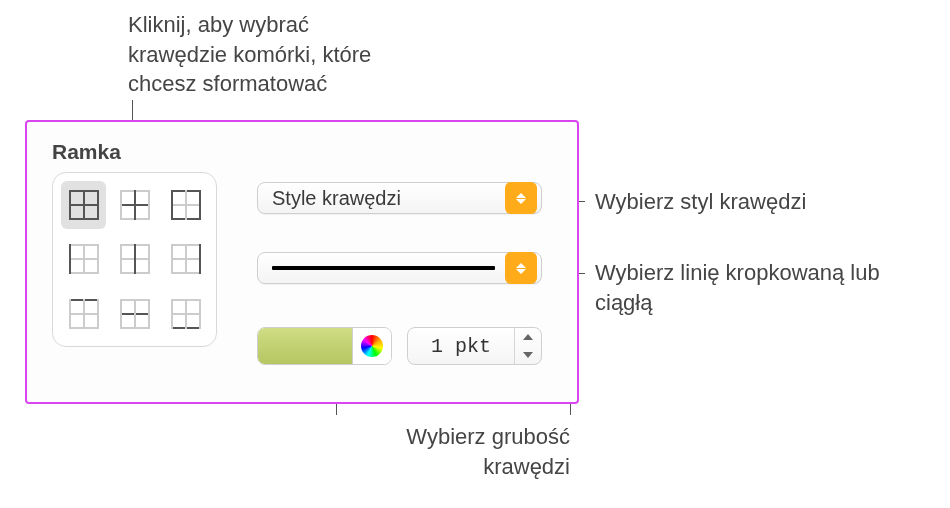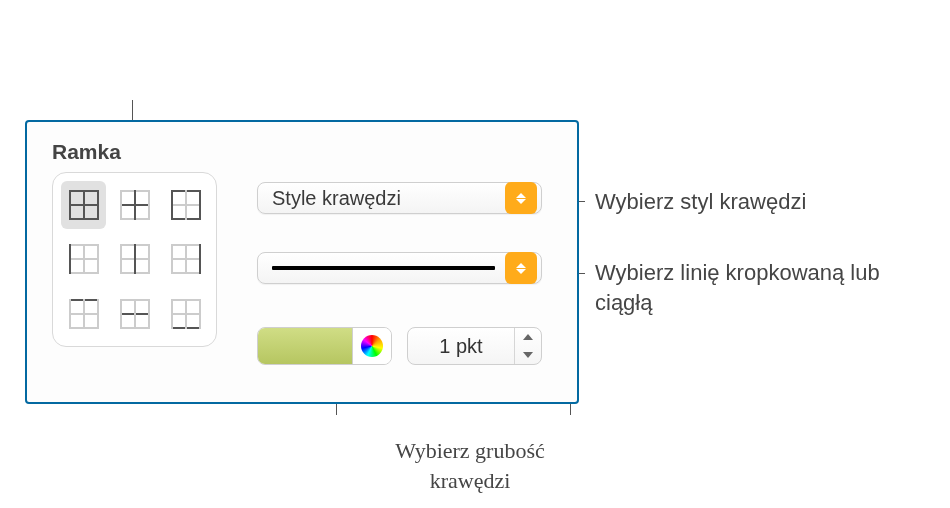--- a/index.html
+++ b/index.html
@@ -21,21 +21,21 @@
     line-height: 1.35;
     color: #454545;
   }
 
   .panel {
     position: absolute;
     left: 25px;
     top: 120px;
     width: 550px;
     height: 280px;
-    border: 2px solid #0369a1;
+    border: 2px solid #d946ef;
     border-radius: 4px;
     background: #fdfdfd;
   }
 
   .section-title {
     position: absolute;
     left: 25px;
     top: 18px;
     font-weight: 600;
     font-size: 21px;
@@ -169,20 +169,21 @@
     left: 380px;
     top: 205px;
     height: 38px;
     width: 135px;
     border: 1px solid #cfcfcf;
     border-radius: 8px;
     background: linear-gradient(#fff,#f5f5f5);
     display:flex;
     align-items:center;
     box-sizing:border-box;
+    font-family:Liberation Mono, monospace;
   }
   .stepper .val {
     flex:1;
     text-align:center;
     font-size:20px;
     color:#333;
   }
   .stepper .arrows {
     width: 26px;
     height: 100%;
@@ -207,27 +208,28 @@
   .lead {
     position:absolute;
     background:#555;
   }
 </style>
 </head>
 <body>
 
 <div class="root">
 
+  <div class="callout" style="left:128px; top:10px; width:260px;">Kliknij, aby wybrać krawędzie komórki, które chcesz sformatować</div>
 
   <div class="callout" style="left:595px; top:187px;">Wybierz styl krawędzi</div>
 
   <div class="callout" style="left:595px; top:258px; width:330px;">Wybierz linię kropkowaną lub ciągłą</div>
 
 
-  <div class="callout" style="left:370px; top:436px; width:200px; text-align:center;font-family:Liberation Serif, serif;">Wybierz grubość krawędzi</div>
+  <div class="callout" style="left:370px; top:422px; width:200px; text-align:right;">Wybierz grubość krawędzi</div>
 
   <div class="lead" style="left:132px; top:100px; width:1px; height:85px;"></div>
   <div class="lead" style="left:545px; top:201px; width:40px; height:1px;"></div>
   <div class="lead" style="left:545px; top:273px; width:40px; height:1px;"></div>
   <div class="lead" style="left:336px; top:368px; width:1px; height:47px;"></div>
   <div class="lead" style="left:570px; top:355px; width:1px; height:60px;"></div>
 
   <div class="panel">
 
     <div class="section-title">Ramka</div>

